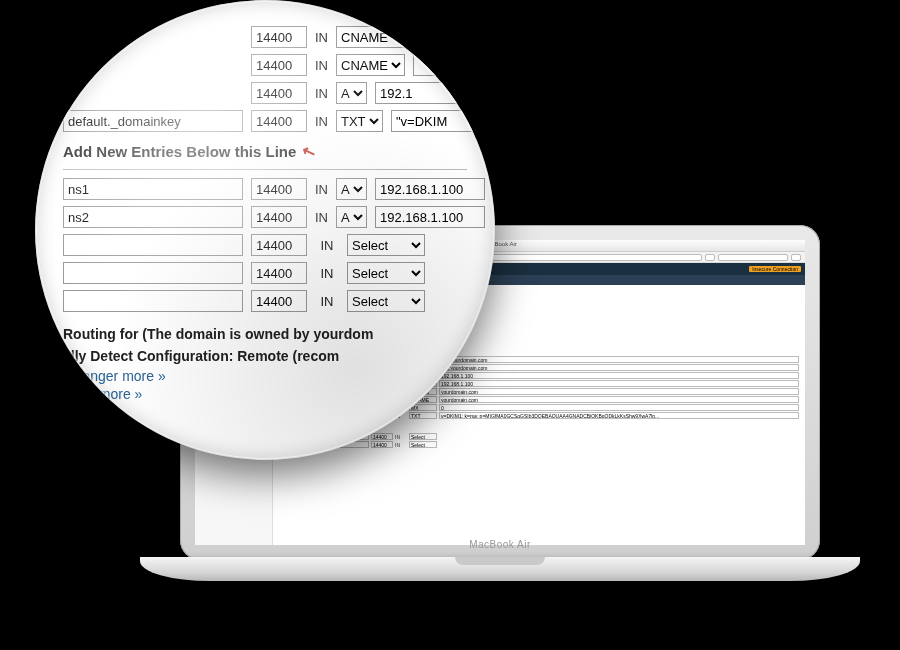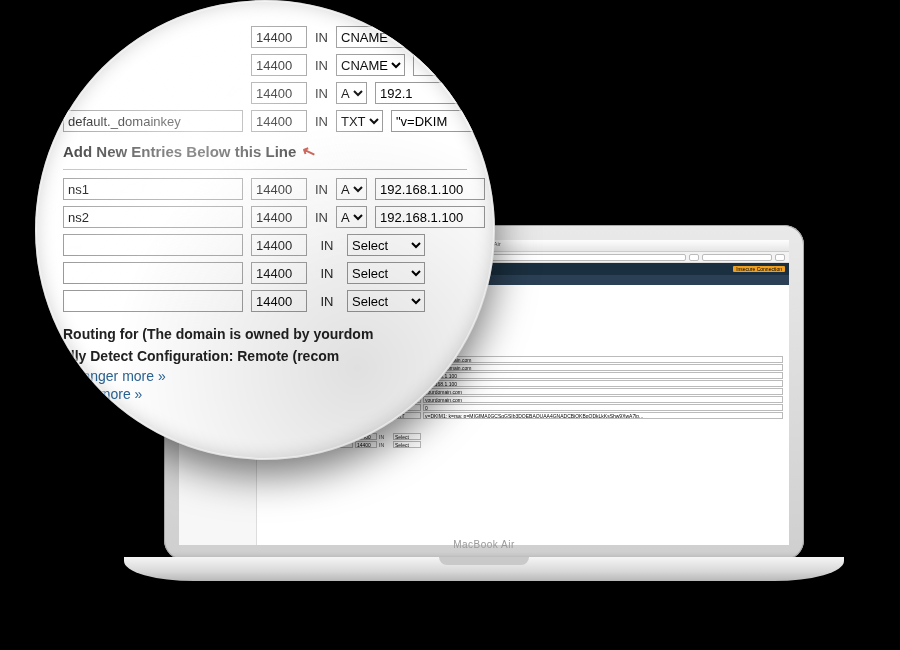--- a/index.html
+++ b/index.html
@@ -1,19 +1,19 @@
 <!DOCTYPE html>
 <html><head>
 <meta charset="utf-8">
 <style>
   html,body{margin:0;padding:0;width:900px;height:650px;background:#000;font-family:"Lucida Grande","Helvetica Neue",Arial,sans-serif;overflow:hidden;}
   *{box-sizing:border-box;}
 
   
-  .laptop{position:absolute;left:124px;top:225px;width:720px;height:400px;text-decoration:underline;}
+  .laptop{position:absolute;left:140px;top:225px;width:720px;height:400px;text-decoration:underline;}
   .screen-frame{position:absolute;left:40px;top:0;width:640px;height:335px;border-radius:20px;background:linear-gradient(#e9e9e9,#cfcfcf);padding:15px;box-shadow:0 0 0 1px #aaa inset;}
   .screen{width:100%;height:100%;background:#fff;position:relative;overflow:hidden;font-size:5.5px;color:#333;}
   .keyboard-base{position:absolute;left:0;top:332px;width:720px;height:24px;background:linear-gradient(#f5f5f5,#d8d8d8 60%,#b8b8b8);border-radius:0 0 70px 70px/0 0 20px 20px;box-shadow:0 4px 8px rgba(0,0,0,.5);}
   .notch{position:absolute;left:50%;top:332px;transform:translateX(-50%);width:90px;height:8px;background:#c9c9c9;border-radius:0 0 10px 10px;}
   .brand{position:absolute;left:50%;top:314px;transform:translateX(-50%);font-size:10px;color:#999;letter-spacing:.5px;}
 
   
   .titlebar{height:12px;background:linear-gradient(#fdfdfd,#e6e6e6);border-bottom:1px solid #ccc;position:relative;}
   .traffic{position:absolute;left:4px;top:3px;display:flex;gap:3px;}
   .traffic span{width:5px;height:5px;border-radius:50%;}

